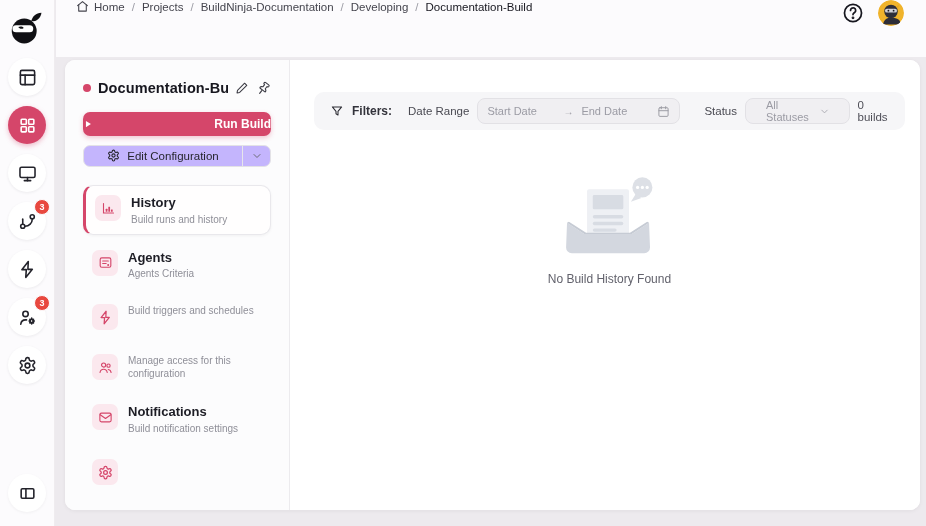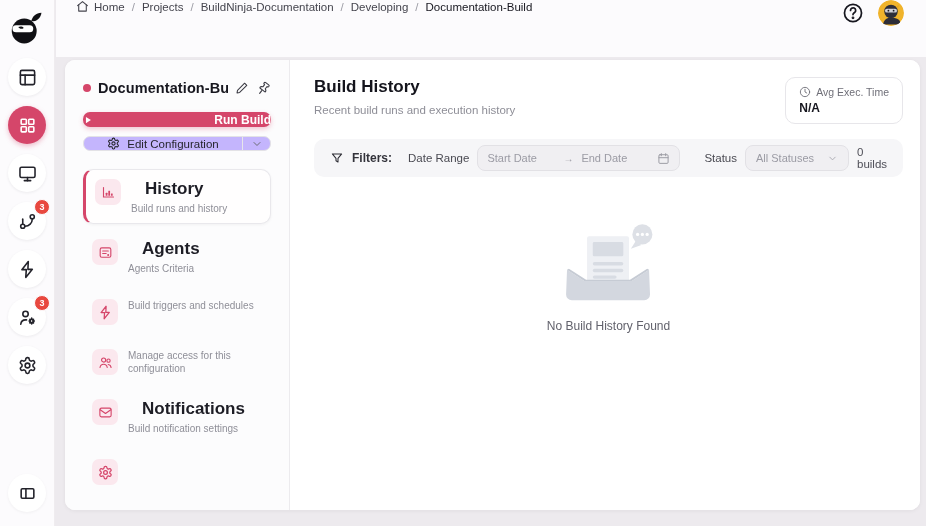--- a/index.html
+++ b/index.html
@@ -92,21 +92,21 @@
     cursor:pointer; border:1px solid transparent;
   }
   .nav-item.active {
     background:#fffefe; border:1px solid #e9e8ec; border-left:3px solid #d5466a;
     box-shadow:0 1px 3px rgba(30,30,40,.05); padding-left:9px;
   }
   .nav-tile {
     width:26px; height:26px; border-radius:7px; background:#fbe8ee; color:#d5466a;
     display:flex; align-items:center; justify-content:center; flex:none; margin-top:1px;
   }
-  .nav-label { font-size:17px; font-weight:600; color:#1d1d25; line-height:1.35;margin-left:14px; }
+  .nav-label { font-size:13px; font-weight:600; color:#1d1d25; line-height:1.35; }
   .nav-desc { font-size:10px; color:#8f8f98; line-height:1.3; margin-top:1px; }
 
   
   .main { flex:1; padding:17px 24px; position:relative; background:#fff; display:flex; flex-direction:column; }
   .main-header { display:flex; justify-content:space-between; align-items:flex-start; }
   .page-title { font-size:17px; font-weight:700; color:#14141c; }
   .page-subtitle { font-size:11.5px; color:#8e8e97; margin-top:7px; }
   .avg-card {
     border:1px solid #e7e6ea; border-radius:10px; padding:8px 13px; background:#fff; min-width:86px;
   }
@@ -126,21 +126,21 @@
   .date-range input {
     width:72px; border:none; background:transparent; font-family:inherit; font-size:11px;
     color:#9b9ba4; outline:none; cursor:pointer;
   }
   .date-range input::placeholder { color:#9b9ba4; }
   .range-arrow { color:#9b9ba4; font-size:10px; margin-right:4px; }
   .cal-ic { color:#9b9ba4; }
   .status-select {
     display:flex; align-items:center; justify-content:space-between; gap:10px;
     background:#f0eff2; border:1px solid #e2e1e5; border-radius:8px; height:26px;
-    padding:0 10px; min-width:104px; cursor:pointer;
+    padding:0 20px; min-width:104px; cursor:pointer;
   }
   .status-select span { font-size:11px; color:#9b9ba4; }
   .status-select .chev { color:#a8a8b0; }
   .builds-count { margin-left:auto; font-size:11.5px; color:#4f4f58; }
 
   .empty {
     flex:1; display:flex; flex-direction:column; align-items:center; justify-content:flex-start;
     padding-top:42px;
   }
   .empty-msg { font-size:12px; color:#62626c; margin-top:12px; }
@@ -517,37 +517,20 @@
           <span class="nav-tile">
               <svg width="15" height="15">
                 <use href="#i-gear"></use>
               </svg>
             </span>
         </div>
       </nav>
     </aside>
 
     <main class="main">
-      <div class="main-header">
-        <div>
-          <h1 class="page-title">Build History</h1>
-          <p class="page-subtitle">Recent build runs and execution history</p>
-        </div>
-        <div class="avg-card">
-          <div class="avg-top">
-            <span>
-                <svg width="12" height="12">
-                  <use href="#i-clock"></use>
-                </svg>
-              </span>
-            <span>Avg Exec. Time</span>
-          </div>
-          <div class="avg-val">N/A</div>
-        </div>
-      </div>
 
       <div class="filters">
         <span class="funnel-ic">
             <svg width="14" height="14">
               <use href="#i-funnel"></use>
             </svg>
           </span>
         <span class="f-title">Filters:</span>
         <span class="f-label">Date Range</span>
         <div class="date-range">

